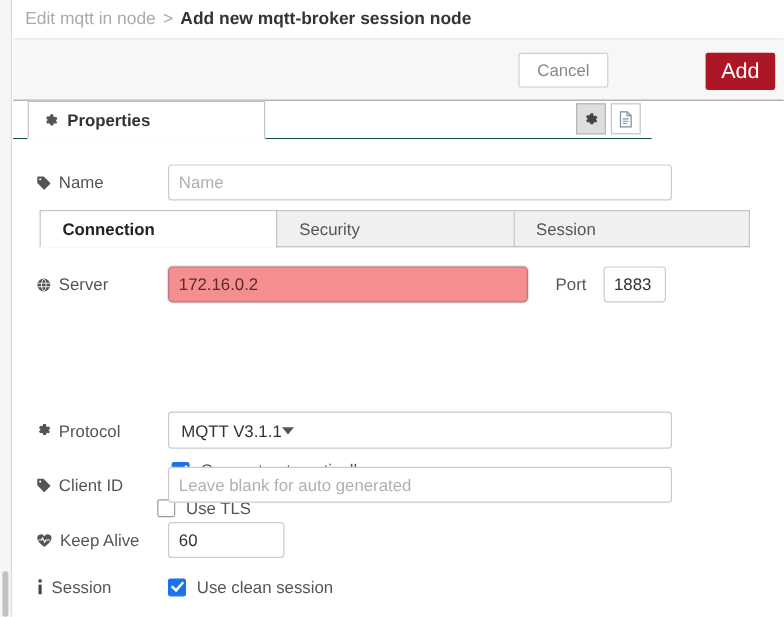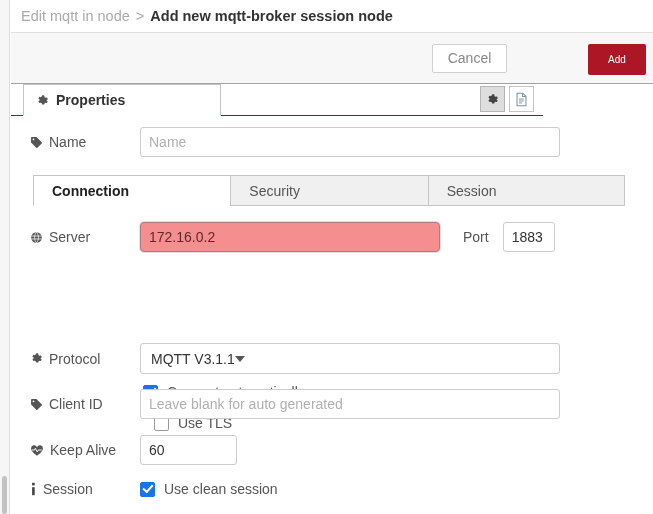--- a/index.html
+++ b/index.html
@@ -104,21 +104,21 @@
   .btn-add {
     position: absolute;
     right: 7px;
     top: 11px;
     width: 58px;
     height: 31px;
     background: #ad1625;
     border: none;
     border-radius: 2px;
     color: #ffffff;
-    font-size: 10px;
+    font-size: 18px;
     font-family: "Liberation Sans", sans-serif;
     cursor: pointer;
     padding: 0;
     line-height: 31px;
     text-align: center;
   }
 
   
   .tabstrip {
     position: absolute;
@@ -191,21 +191,21 @@
     display: flex;
     align-items: center;
     gap: 6px;
     color: #555555;
     font-size: 14px;
     white-space: nowrap;
   }
   .lbl .ico { color: #555555; display: inline-flex; }
 
   
-  .row-name { left: 19px; top: 11px; width: 600px; }
+  .row-name { left: 19px; top: 21px; width: 600px; }
   .row-name .lbl { width: 110px; }
   .inp {
     border: 1px solid #ccc;
     border-radius: 3px;
     height: 30px;
     box-sizing: border-box;
     padding: 0 8px;
     font-size: 14px;
     font-family: "Liberation Sans", sans-serif;
     color: #333;
@@ -258,21 +258,21 @@
     border: 1px solid #b07a84;
     border-radius: 4px;
     color: #5b2b2b;
     box-shadow: 0 0 0 1px rgba(176,122,132,0.25);
   }
   .port-lbl { margin-left: 23px; color: #555; font-size: 14px; }
   .inp-port { width: 52px; margin-left: 14px; text-align: left; }
 
   
   .row-connect { left: 132px; top: 268px; }
-  .row-tls { left: 143px; top: 299px; }
+  .row-tls { left: 120px; top: 299px; }
   .row-session-cb { margin-left: 0px; }
 
   .cb {
     width: 15px; height: 15px;
     box-sizing: border-box;
     display: inline-flex;
     align-items: center;
     justify-content: center;
     border-radius: 2px;
     cursor: pointer;

